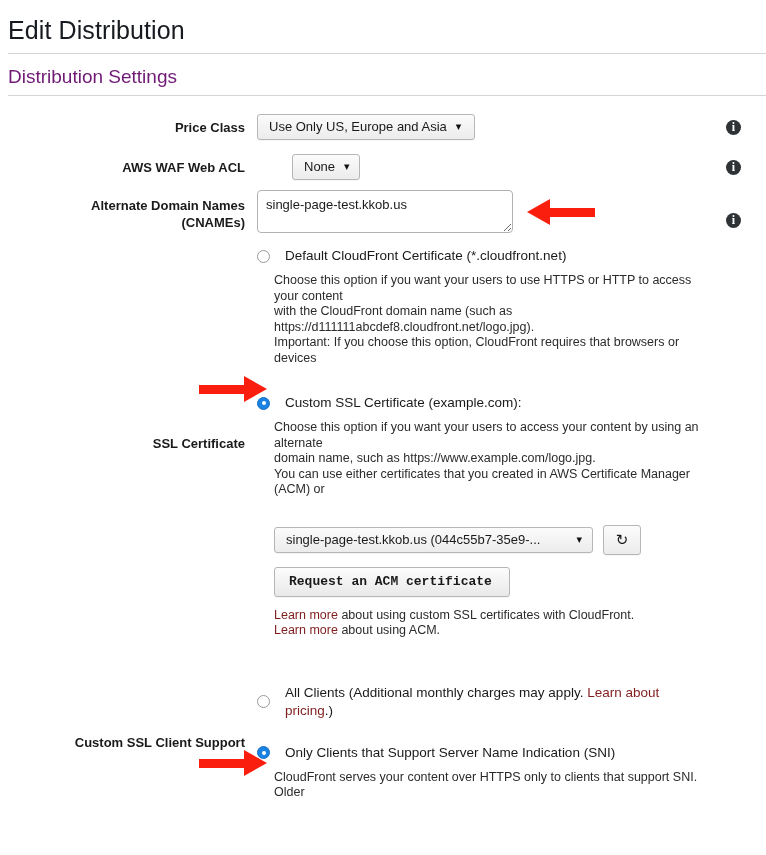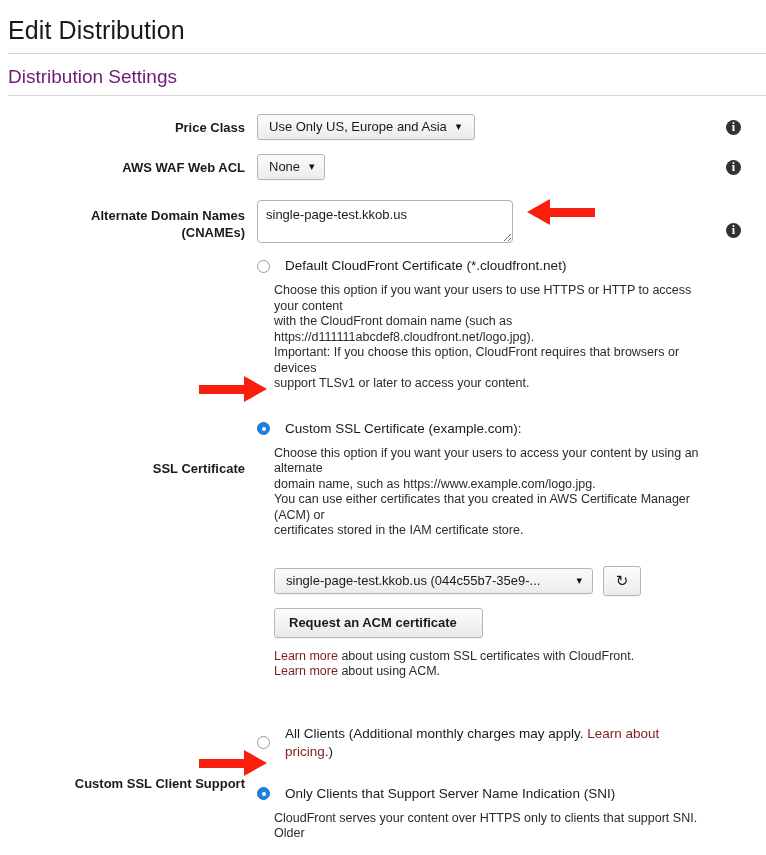--- a/index.html
+++ b/index.html
@@ -135,23 +135,23 @@
 
   
   .btn {
     display: inline-block;
     background: linear-gradient(to bottom, #fcfcfc 0%, #e9e9e9 100%);
     border: 1px solid #b6b6b6;
     border-radius: 3px;
     font-size: 13px;
     font-weight: bold;
     color: #1a1a1a;
-    padding: 6px 25px 7px 14px;
-    cursor: pointer;
-    font-family: Liberation Sans, sans-serif;
+    padding: 6px 17px 7px 14px;
+    cursor: pointer;
+    font-family: Liberation Mono, monospace;
     box-shadow: 0 1px 0 rgba(0,0,0,0.04);
   }
   .btn-icon {
     display: inline-flex;
     align-items: center;
     justify-content: center;
     width: 36px;
     height: 28px;
     background: linear-gradient(to bottom, #fcfcfc 0%, #ececec 100%);
     border: 1px solid #b6b6b6;
@@ -271,21 +271,21 @@
         <div class="select wide">
           <span class="sel-text">Use Only US, Europe and Asia</span>
           <span class="caret">▾</span>
         </div>
       </div>
       <div class="info-col">
         <span class="info-icon">i</span>
       </div>
     </div>
 
-    <div class="row" style="margin-bottom:20px;">
+    <div class="row" style="margin-bottom:10px;gap:35px;">
       <div class="label-col">AWS WAF Web ACL</div>
       <div class="field-col">
         <div class="select">
           <span class="sel-text">None</span>
           <span class="caret">▾</span>
         </div>
       </div>
       <div class="info-col">
         <span class="info-icon">i</span>
       </div>
@@ -311,33 +311,31 @@
         <div class="radio-line">
           <span class="radio"></span>
           <span class="radio-label">Default CloudFront Certificate (*.cloudfront.net)</span>
         </div>
 
         <div class="desc-block" style="margin-top:8px;">
           <p class="desc">Choose this option if you want your users to use HTTPS or HTTP to access your content</p>
           <p class="desc">with the CloudFront domain name (such as</p>
           <p class="desc">https://d111111abcdef8.cloudfront.net/logo.jpg).</p>
           <p class="desc">Important: If you choose this option, CloudFront requires that browsers or devices</p>
-          <p class="desc">support TLSv1 or later to access your content.</p>
         </div>
 
         <div class="radio-line" style="margin-top:28px;">
           <span class="radio checked"></span>
           <span class="radio-label">Custom SSL Certificate (example.com):</span>
         </div>
 
         <div class="desc-block" style="margin-top:8px;">
           <p class="desc">Choose this option if you want your users to access your content by using an alternate</p>
           <p class="desc">domain name, such as https://www.example.com/logo.jpg.</p>
           <p class="desc">You can use either certificates that you created in AWS Certificate Manager (ACM) or</p>
-          <p class="desc">certificates stored in the IAM certificate store.</p>
         </div>
 
         <div style="margin-top:27px; padding-left:17px; display:flex; align-items:center; gap:10px;">
           <div class="select cert">
             <span class="sel-text">single-page-test.kkob.us (044c55b7-35e9-...</span>
             <span class="caret">▾</span>
           </div>
           <div class="btn-icon">
             <span class="glyph">↻</span>
           </div>

